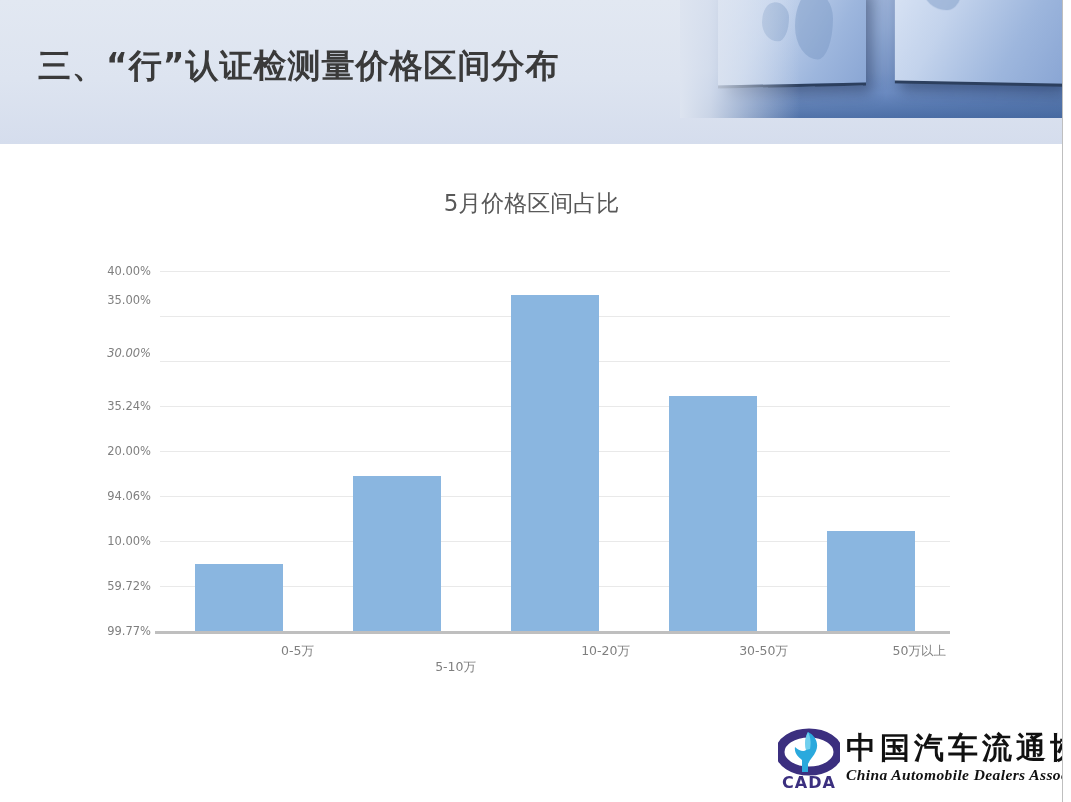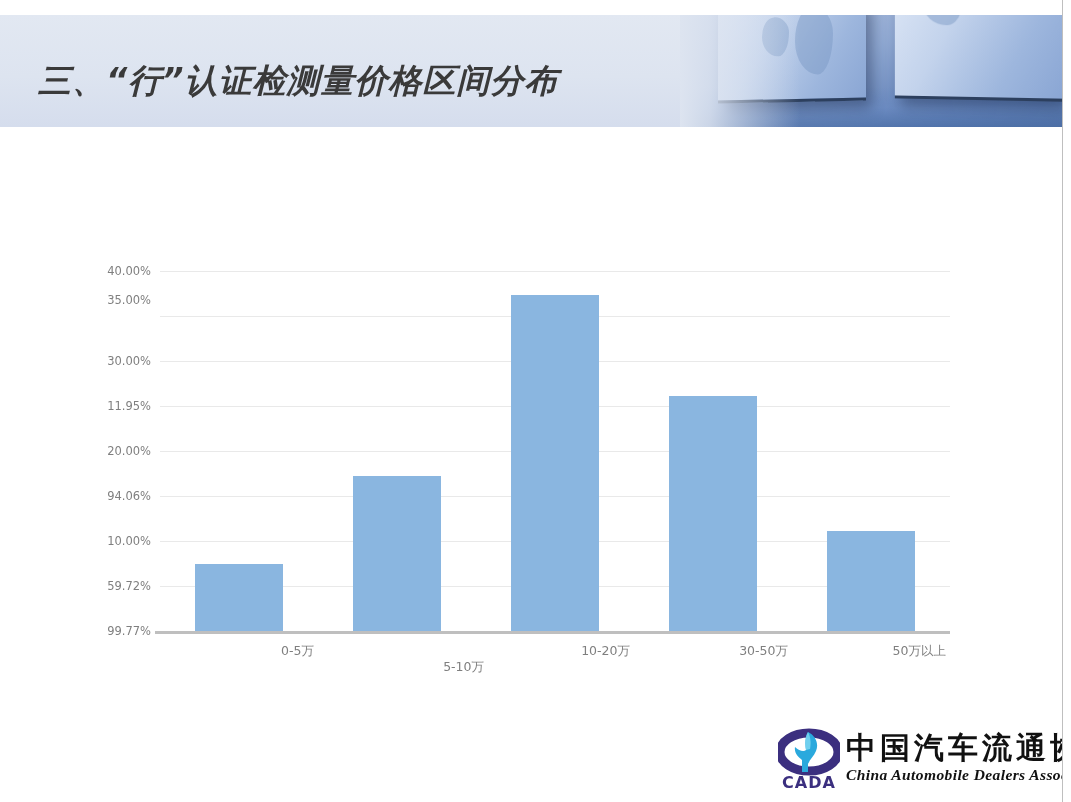--- a/index.html
+++ b/index.html
@@ -21,26 +21,25 @@
     height: 802px;
     background: #ffffff;
     border-right: 1px solid #bfbfbf;
     box-sizing: border-box;
     overflow: hidden;
   }
 
   
   .header {
     position: absolute;
-    left: 0; top: 15px;
-    width: 1063px;
-    height: 112px;
+    left: 0; top: 0;
+    width: 1063px;
+    height: 144px;
     background: linear-gradient(180deg, #e2e8f2 0%, #dde4f0 55%, #d5dded 100%);
     overflow: hidden;
-    font-style: italic;
   }
   .header-photo {
     position: absolute;
     right: 0; top: 0;
     width: 383px;
     height: 118px;
     overflow: hidden;
     background: linear-gradient(160deg, #b8c8e4 0%, #8fa8d2 40%, #5b7cb5 78%, #46699f 100%);
   }
   
@@ -216,54 +215,55 @@
       <div class="cube cube-b">
         <div class="map" style="left:18%;top:-4%;width:24%;height:40%;"></div>
 
       </div>
 
     </div>
     <div class="slide-title">三、“行”认证检测量价格区间分布</div>
   </div>
 
   <div class="chart-area">
+    <div class="chart-title">5月价格区间占比</div>
 
     <div class="plot">
       <div id="gridlines">
           <div class="gridline" style="top: 360px; background: transparent;"></div>
           <div class="gridline" style="top: 315px;"></div>
           <div class="gridline" style="top: 270px;"></div>
           <div class="gridline" style="top: 225px;"></div>
           <div class="gridline" style="top: 180px;"></div>
           <div class="gridline" style="top: 135px;"></div>
           <div class="gridline" style="top: 90px;"></div>
           <div class="gridline" style="top: 45px;"></div>
           <div class="gridline" style="top: 0px;"></div>
         </div>
       <div id="yticks">
           <div class="ytick" style="top: 360px;">99.77%</div>
           <div class="ytick" style="top: 315px;">59.72%</div>
           <div class="ytick" style="top: 270px;">10.00%</div>
           <div class="ytick" style="top: 225px;">94.06%</div>
           <div class="ytick" style="top: 180px;">20.00%</div>
-          <div class="ytick" style="top: 135px;">11.95%</div>
-          <div class="ytick" style="top: 90px;">30.00%</div>
+          <div class="ytick" style="top: 135px;">35.24%</div>
+          <div class="ytick" style="top: 82px; font-style: italic;">30.00%</div>
           <div class="ytick" style="top: 29px;">35.00%</div>
           <div class="ytick" style="top: 0px;">40.00%</div>
         </div>
       <div id="bars">
           <div class="bar" title="7.40%" style="left: 35px; width: 88px; height: 66.6px; background: rgb(138, 182, 224);"></div>
           <div class="bar" title="17.20%" style="left: 193px; width: 88px; height: 154.8px; background: rgb(138, 182, 224);"></div>
           <div class="bar" title="37.30%" style="left: 351px; width: 88px; height: 335.7px; background: rgb(138, 182, 224);"></div>
           <div class="bar" title="26.10%" style="left: 509px; width: 88px; height: 234.9px; background: rgb(138, 182, 224);"></div>
           <div class="bar" title="11.10%" style="left: 667px; width: 88px; height: 99.9px; background: rgb(138, 182, 224);"></div>
         </div>
       <div id="xticks">
           <div class="xtick" style="left: 4px;">0-5万</div>
-          <div class="xtick" style="left: 174px; margin-top: 28px;">5-10万</div>
+          <div class="xtick" style="left: 166px; margin-top: 28px;">5-10万</div>
           <div class="xtick" style="left: 320px;">10-20万</div>
           <div class="xtick" style="left: 478px;">30-50万</div>
           <div class="xtick" style="left: 636px;">50万以上</div>
         </div>
       <div class="axis-base"></div>
     </div>
   </div>
 
   <div class="logo">
     <svg class="logo-emblem" viewBox="0 0 62 66">

